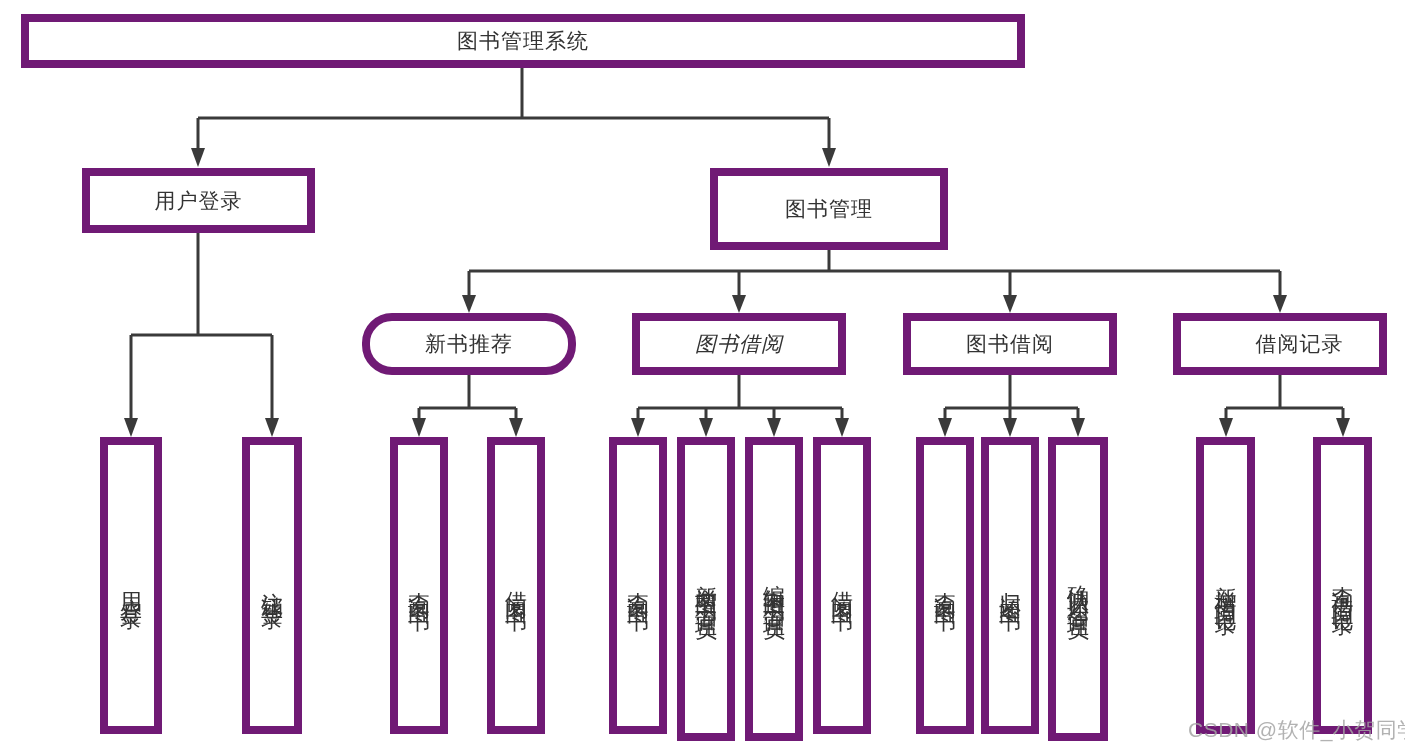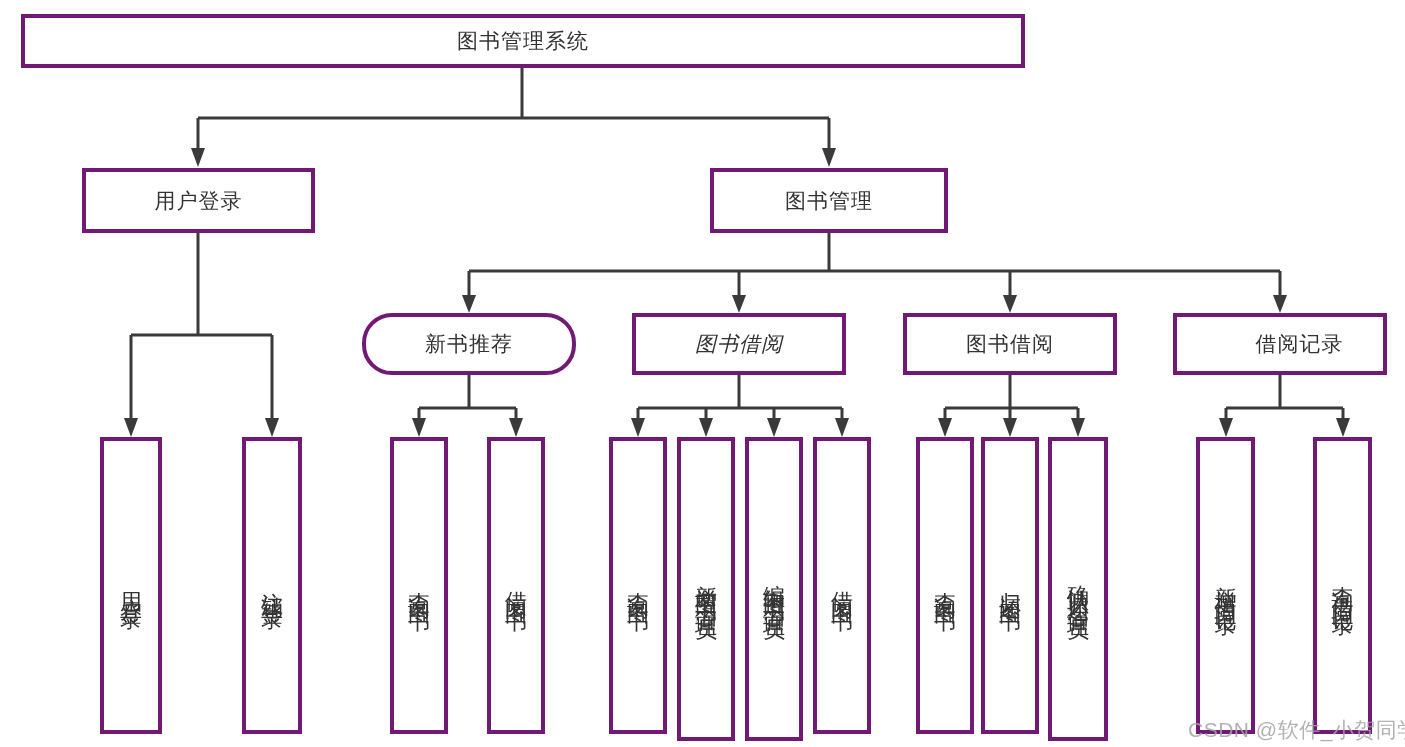--- a/index.html
+++ b/index.html
@@ -13,36 +13,36 @@
   }
   .lines-layer {
     position: absolute;
     left: 0; top: 0;
     width: 1405px; height: 747px;
     pointer-events: none;
   }
   .box {
     position: absolute;
     box-sizing: border-box;
-    border: 4px solid #701a75;
+    border: 8px solid #701a75;
     background: #ffffff;
     display: flex;
     align-items: center;
     justify-content: center;
     color: #333333;
     z-index: 2;
   }
   .h-label {
     font-size: 21px;
     letter-spacing: 1px;
     white-space: nowrap;
   }
   .root-box   { left: 21px;  top: 14px;  width: 1004px; height: 54px; }
   .l2a        { left: 82px;  top: 168px; width: 233px;  height: 65px; }
-  .l2b        { left: 710px; top: 168px; width: 238px;  height: 65px; }
+  .l2b        { left: 710px; top: 168px; width: 238px;  height: 82px; }
   .l3         { top: 313px;  width: 214px; height: 62px; }
   .l3-1 { left: 362px; border-radius: 30px; }
   .l3-2 { left: 632px; font-style: italic; }
   .l3-3 { left: 903px; }
   .l3-4 { left: 1173px; padding-left: 39px; }
   .leaf { top: 437px; height: 297px; }
   .leaf.tall { height: 304px; }
   .v-label {
     writing-mode: vertical-rl;
     text-orientation: mixed;

